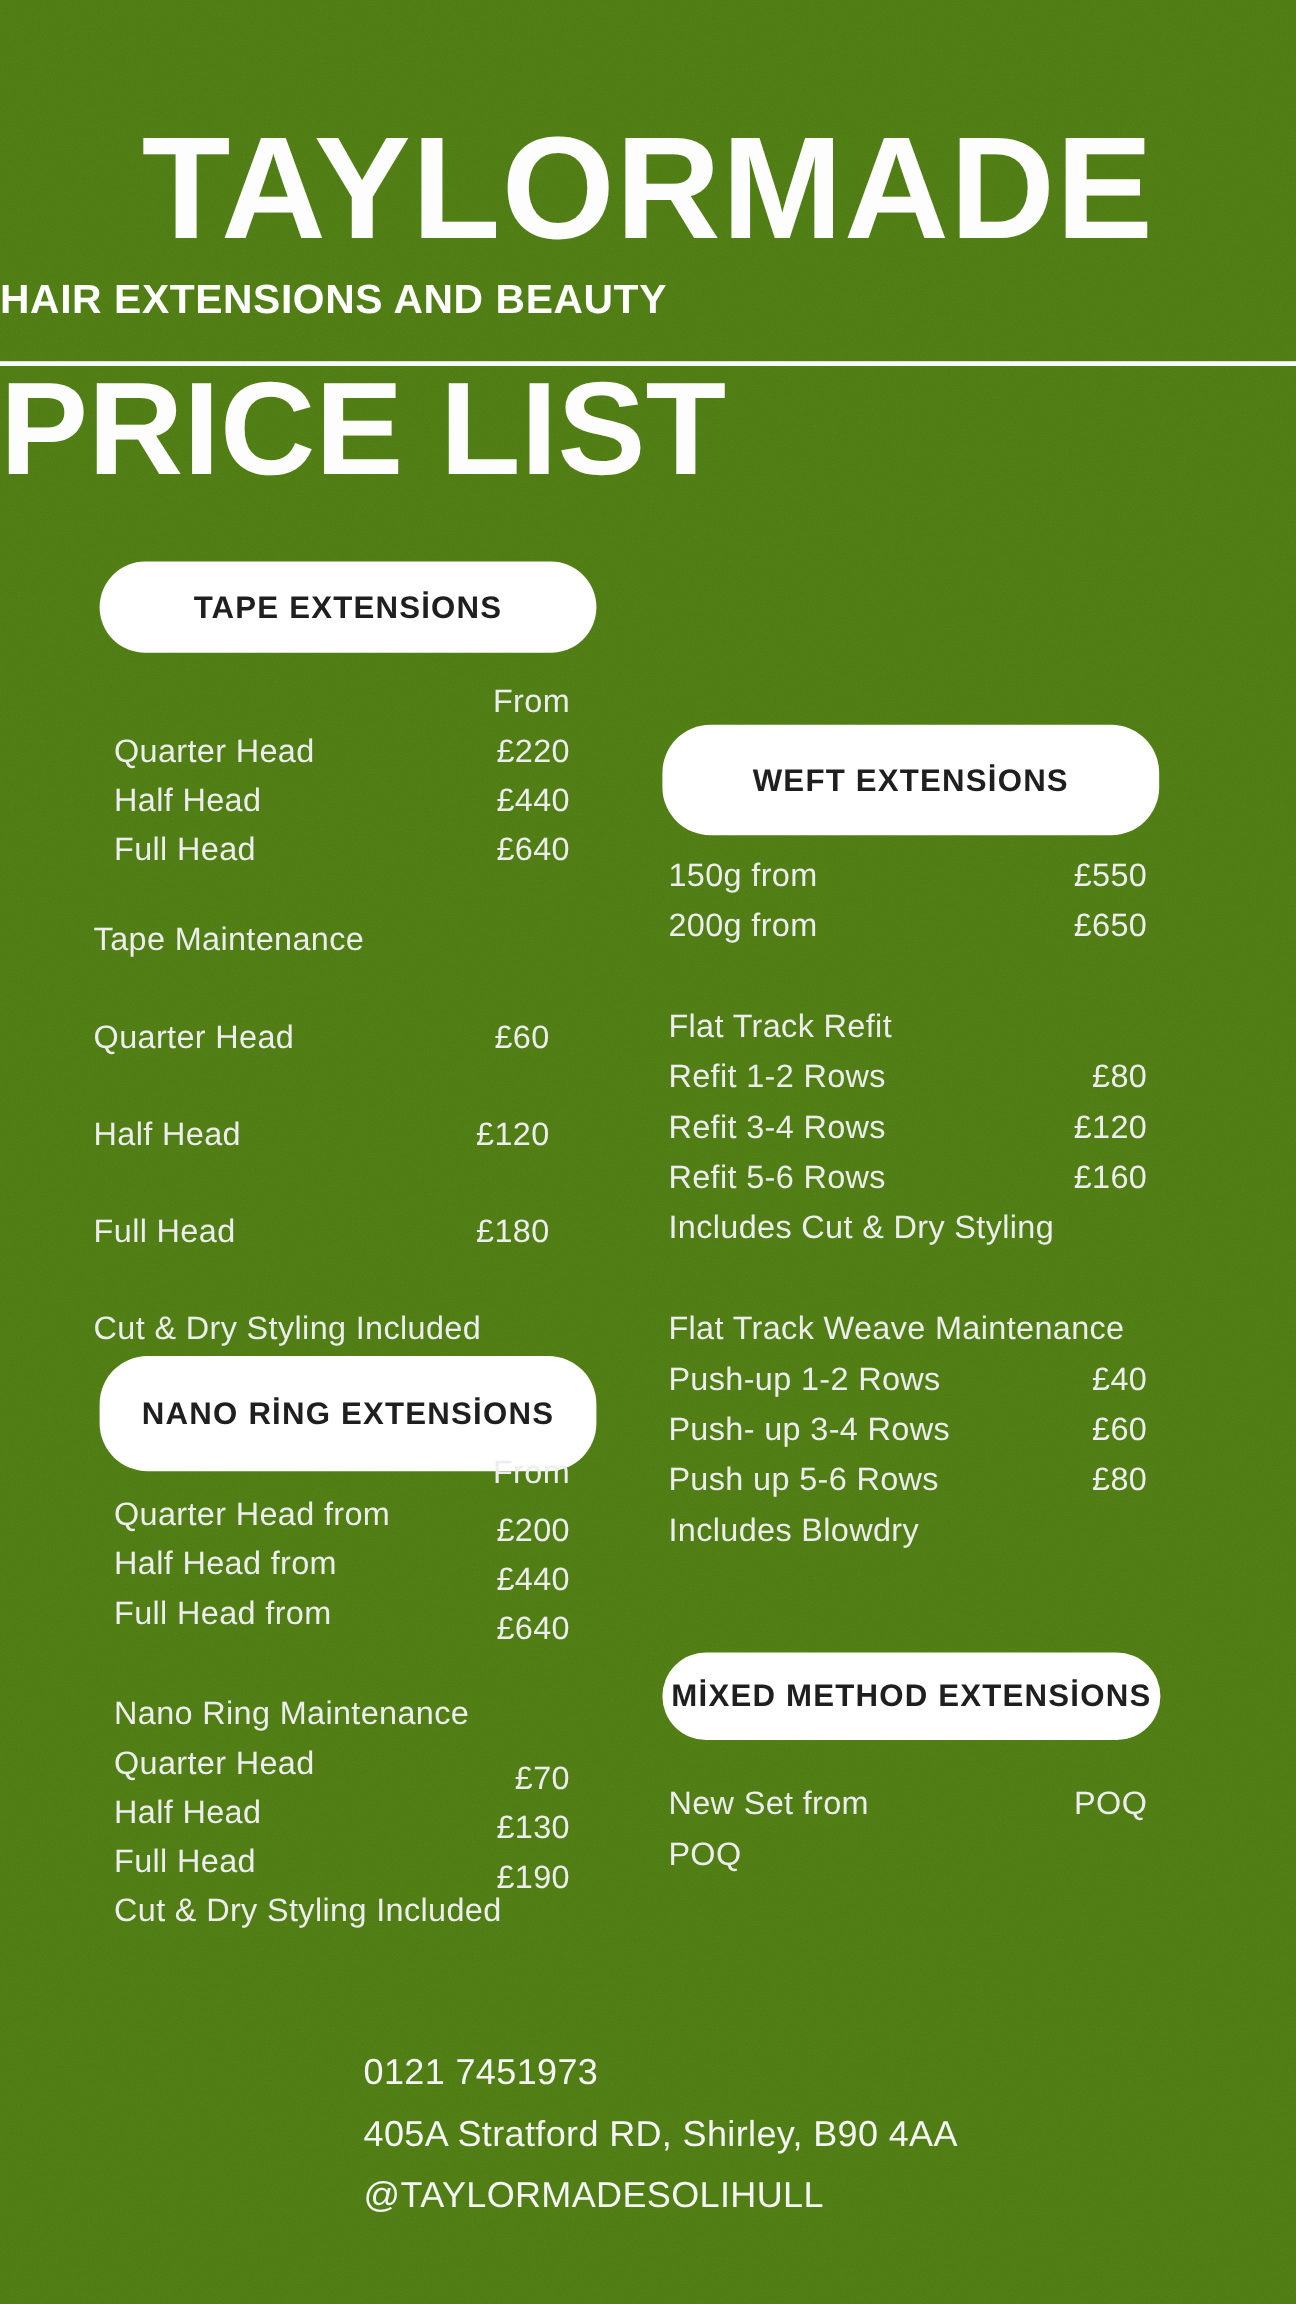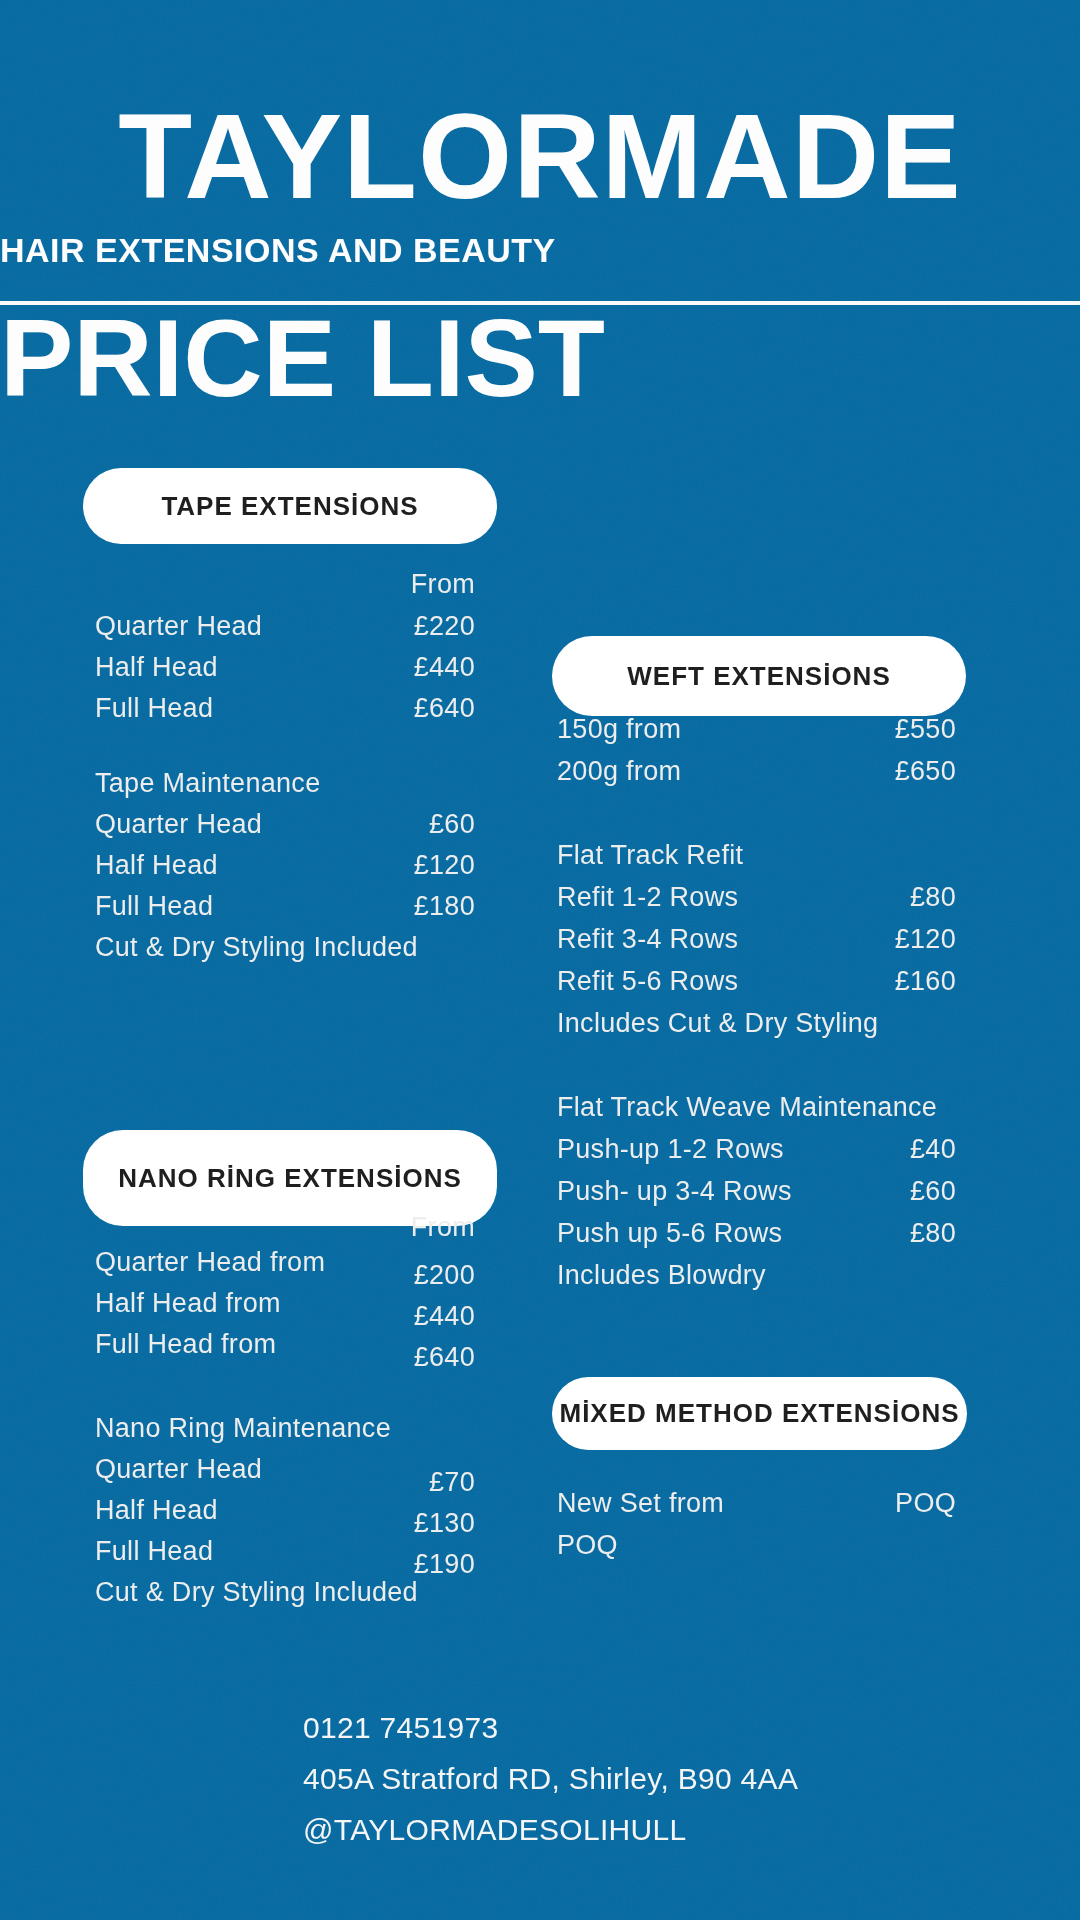--- a/index.html
+++ b/index.html
@@ -2,21 +2,21 @@
 <html><head>
 <meta charset="utf-8">
 <style>
   * { margin:0; padding:0; box-sizing:border-box; }
   html,body { background:#000; }
   body { font-family:"Liberation Sans", sans-serif; }
 
   .poster{
     position:relative;
     width:1080px; height:1920px;
-    background:#0369a1;
+    background:#4d7c0f;
     color:#ededed;
     overflow:hidden;
   }
   .grain{
     position:absolute; inset:0;
     width:100%; height:100%;
     opacity:.07;
     pointer-events:none;
   }
 
@@ -51,21 +51,21 @@
   .pill{
     position:absolute;
     background:#ffffff; border-radius:40px;
     display:flex; align-items:center; justify-content:center;
     color:#1f1f1f; font-weight:700;
     font-size:26px; letter-spacing:1px;
     white-space:nowrap;
   }
   .pill-tape { left:83px;  top:468px;  width:414px; height:76px; }
   .pill-nano { left:83px;  top:1130px; width:414px; height:96px; }
-  .pill-weft { left:552px; top:636px;  width:414px; height:80px; }
+  .pill-weft { left:552px; top:604px;  width:414px; height:92px; }
   .pill-mixed{ left:552px; top:1377px; width:415px; height:73px; }
 
   
   .rows{
     position:absolute;
     display:flex; flex-direction:column;
     font-size:27px; font-weight:400; letter-spacing:.3px;
     color:#ededed;
   }
   .row{
@@ -73,21 +73,21 @@
     height:41px; white-space:nowrap;
   }
   .row .price{ text-align:right; }
   .right-col .row{ height:42px; }
   .stagger .row .price{ transform:translateY(13px); }
   .block-a .row:first-child{ height:44px; }
   .block-c .row:first-child{ height:30px; }
   .block-c .row:first-child .price{ transform:none; }
 
   .block-a{ left:95px;  top:562px;  width:380px; }
-  .block-b{ left:95px;  top:763px;  width:380px; }
+  .block-b{ left:78px;  top:763px;  width:380px;gap:40px; }
   .block-c{ left:95px;  top:1212px; width:380px; }
   .block-d{ left:95px;  top:1408px; width:380px; }
   .block-e{ left:557px; top:708px;  width:399px; }
   .block-f{ left:557px; top:834px;  width:399px; }
   .block-g{ left:557px; top:1086px; width:399px; }
   .block-h{ left:557px; top:1482px; width:399px; }
 
   
   .footer{
     position:absolute; left:303px; top:1702px;

